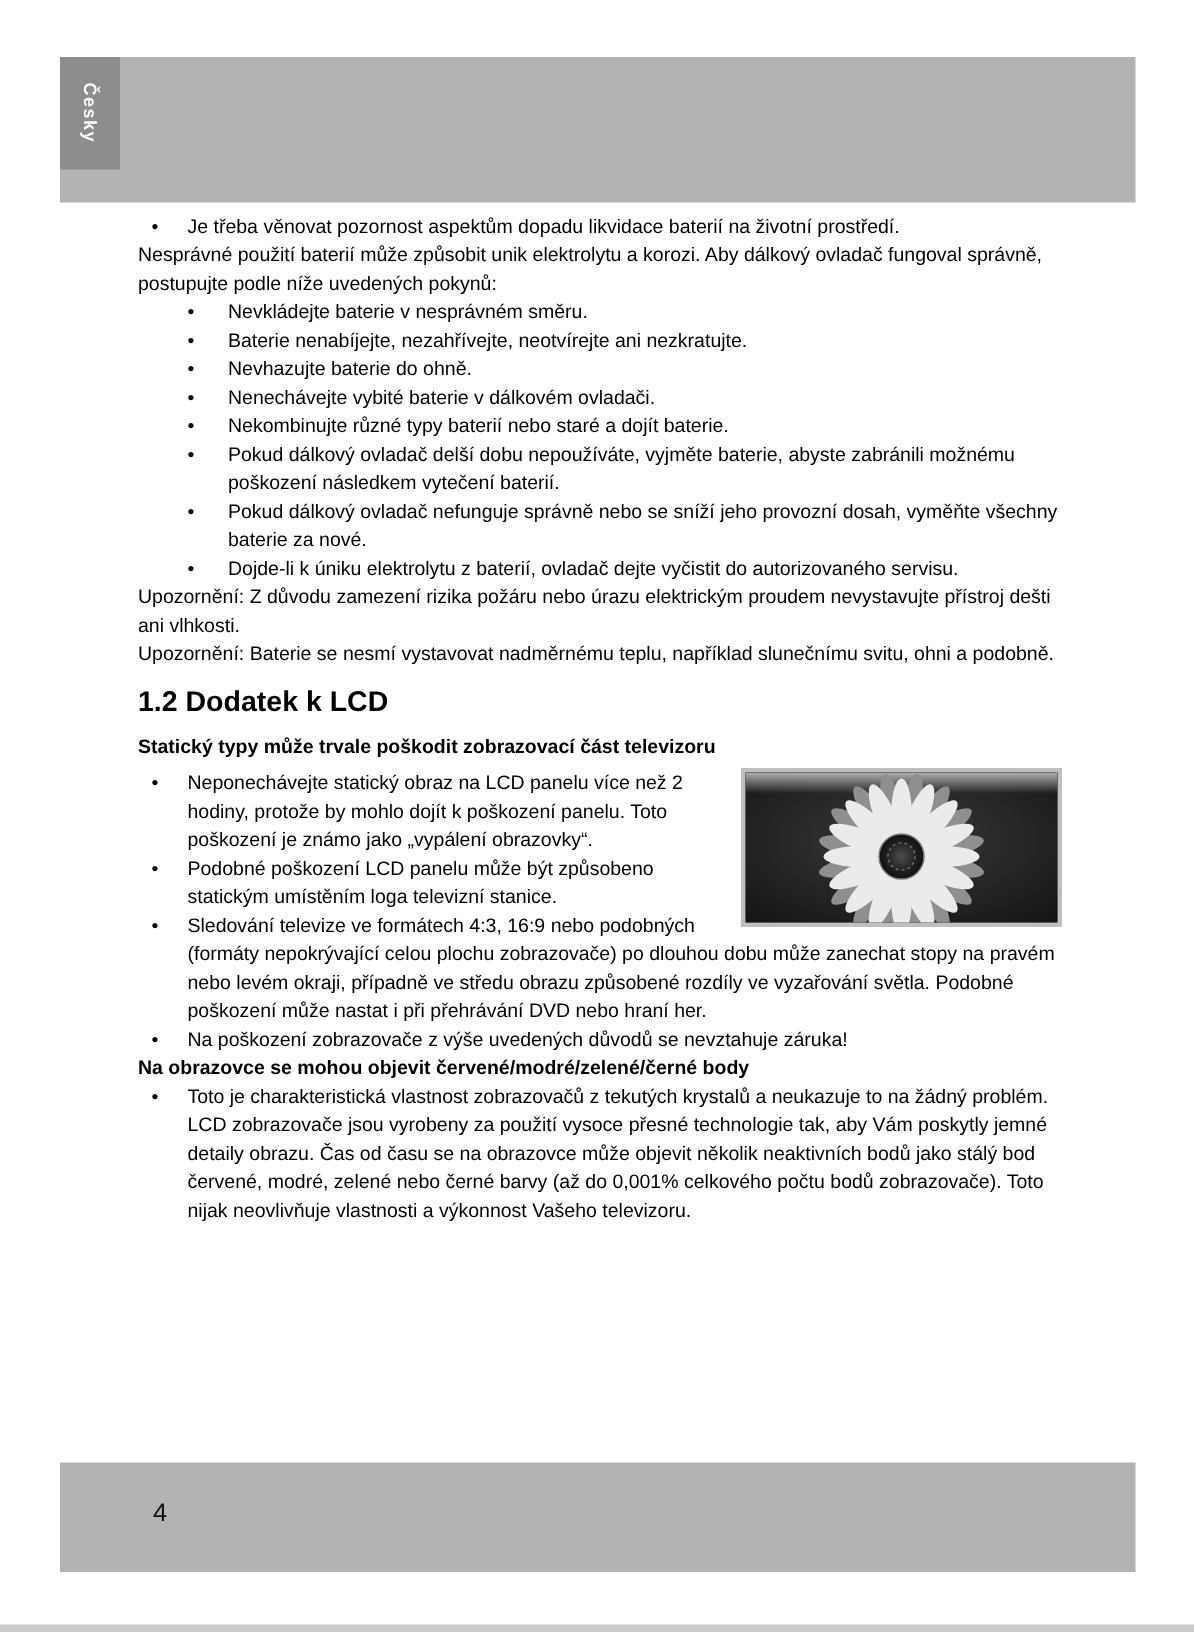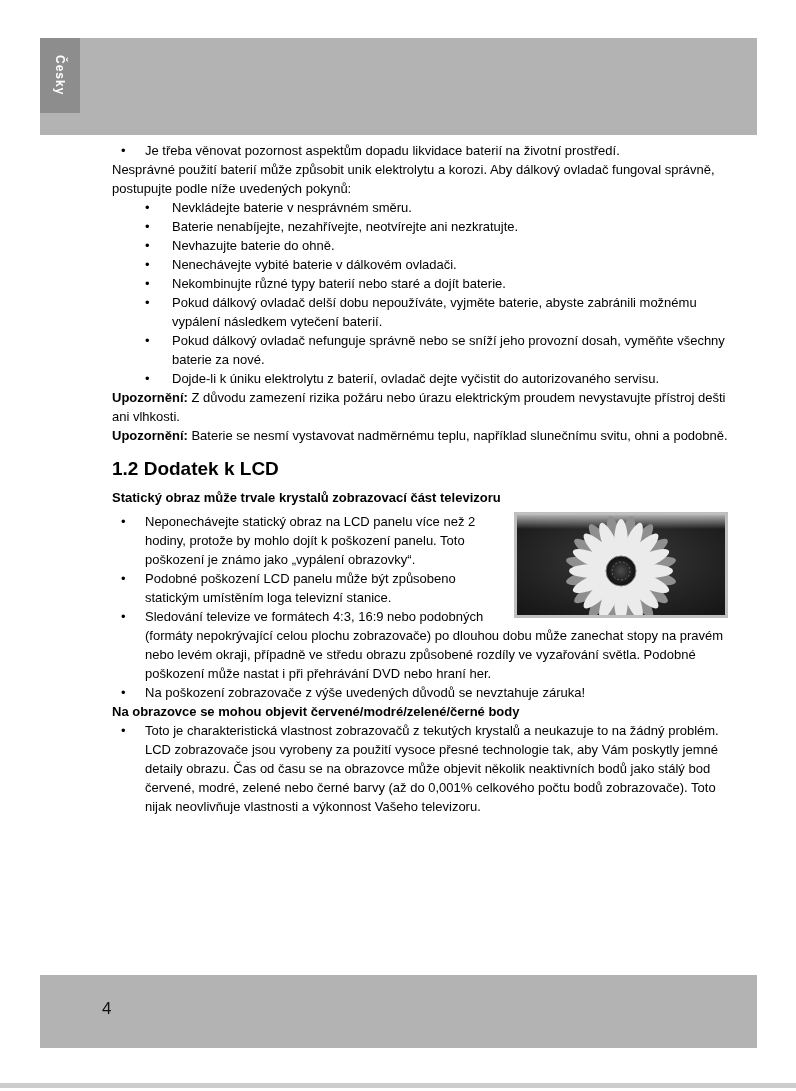--- a/index.html
+++ b/index.html
@@ -31,38 +31,38 @@
     writing-mode: vertical-rl;
     color: #ffffff;
     font-weight: bold;
     font-size: 12px;
     letter-spacing: 1px;
   }
 
   
   .content {
     position: absolute;
-    top: 141px; left: 112px;
+    top: 141px; left: 92px;
     width: 616px;
     font-size: 13px;
     line-height: 19px;
   }
 
   .content p { margin: 0; }
   ul.bullets { list-style: none; margin: 0; padding: 0; }
   ul.bullets li { position: relative; margin: 0; }
   ul.lvl1 li { padding-left: 33px; }
   ul.lvl1 li::before { content: "\2022"; position: absolute; left: 9px; }
   ul.lvl2 li { padding-left: 60px; }
   ul.lvl2 li::before { content: "\2022"; position: absolute; left: 33px; }
 
   .env-list { margin-bottom: 11px; }
   .battery-intro { margin-bottom: 0; }
   .warning { margin-top: 19px; }
-  .warning strong { font-weight: bold; margin-top: 27px; }
+  .warning strong { font-weight: normal; margin-top: 27px; }
 
   h1.section-heading {
     font-size: 19px;
     line-height: 24px;
     margin: 12px 0 7px 0;
     font-weight: bold;
   }
   .bold-line { font-weight: bold; margin: 0; }
   .lcd-block { margin-top: 5px; }
 
@@ -118,36 +118,36 @@
     </ul>
 
     <p class="battery-intro">Nesprávné použití baterií může způsobit unik elektrolytu a korozi. Aby dálkový ovladač fungoval správně, postupujte podle níže uvedených pokynů:</p>
 
     <ul class="bullets lvl2">
       <li>Nevkládejte baterie v nesprávném směru.</li>
       <li>Baterie nenabíjejte, nezahřívejte, neotvírejte ani nezkratujte.</li>
       <li>Nevhazujte baterie do ohně.</li>
       <li>Nenechávejte vybité baterie v dálkovém ovladači.</li>
       <li>Nekombinujte různé typy baterií nebo staré a dojít baterie.</li>
-      <li>Pokud dálkový ovladač delší dobu nepoužíváte, vyjměte baterie, abyste zabránili možnému vypálení následkem vytečení baterií.</li>
+      <li>Pokud dálkový ovladač delší dobu nepoužíváte, vyjměte baterie, abyste zabránili možnému poškození následkem vytečení baterií.</li>
       <li>Pokud dálkový ovladač nefunguje správně nebo se sníží jeho provozní dosah, vyměňte všechny baterie za nové.</li>
       <li>Dojde-li k úniku elektrolytu z baterií, ovladač dejte vyčistit do autorizovaného servisu.</li>
     </ul>
 
     <p class="warning">
       <strong>Upozornění:</strong><span> Z důvodu zamezení rizika požáru nebo úrazu elektrickým proudem nevystavujte přístroj dešti ani vlhkosti.</span>
     </p>
 
     <p class="warning">
       <strong>Upozornění:</strong><span> Baterie se nesmí vystavovat nadměrnému teplu, například slunečnímu svitu, ohni a podobně.</span>
     </p>
 
     <h1 class="section-heading">1.2 Dodatek k LCD</h1>
 
-    <p class="bold-line">Statický obraz může trvale krystalů zobrazovací část televizoru</p>
+    <p class="bold-line">Statický typy může trvale poškodit zobrazovací část televizoru</p>
 
     <div class="lcd-block">
       <div class="tv-image">
         <svg width="208" height="100" viewBox="0 0 208 100">
           <defs>
             <radialGradient id="bgGrad" cx="50%" cy="45%" r="75%">
               <stop offset="0%" stop-color="#3a3a3a"></stop>
               <stop offset="100%" stop-color="#141414"></stop>
             </radialGradient>
             <radialGradient id="coreGrad" cx="50%" cy="50%" r="50%">

